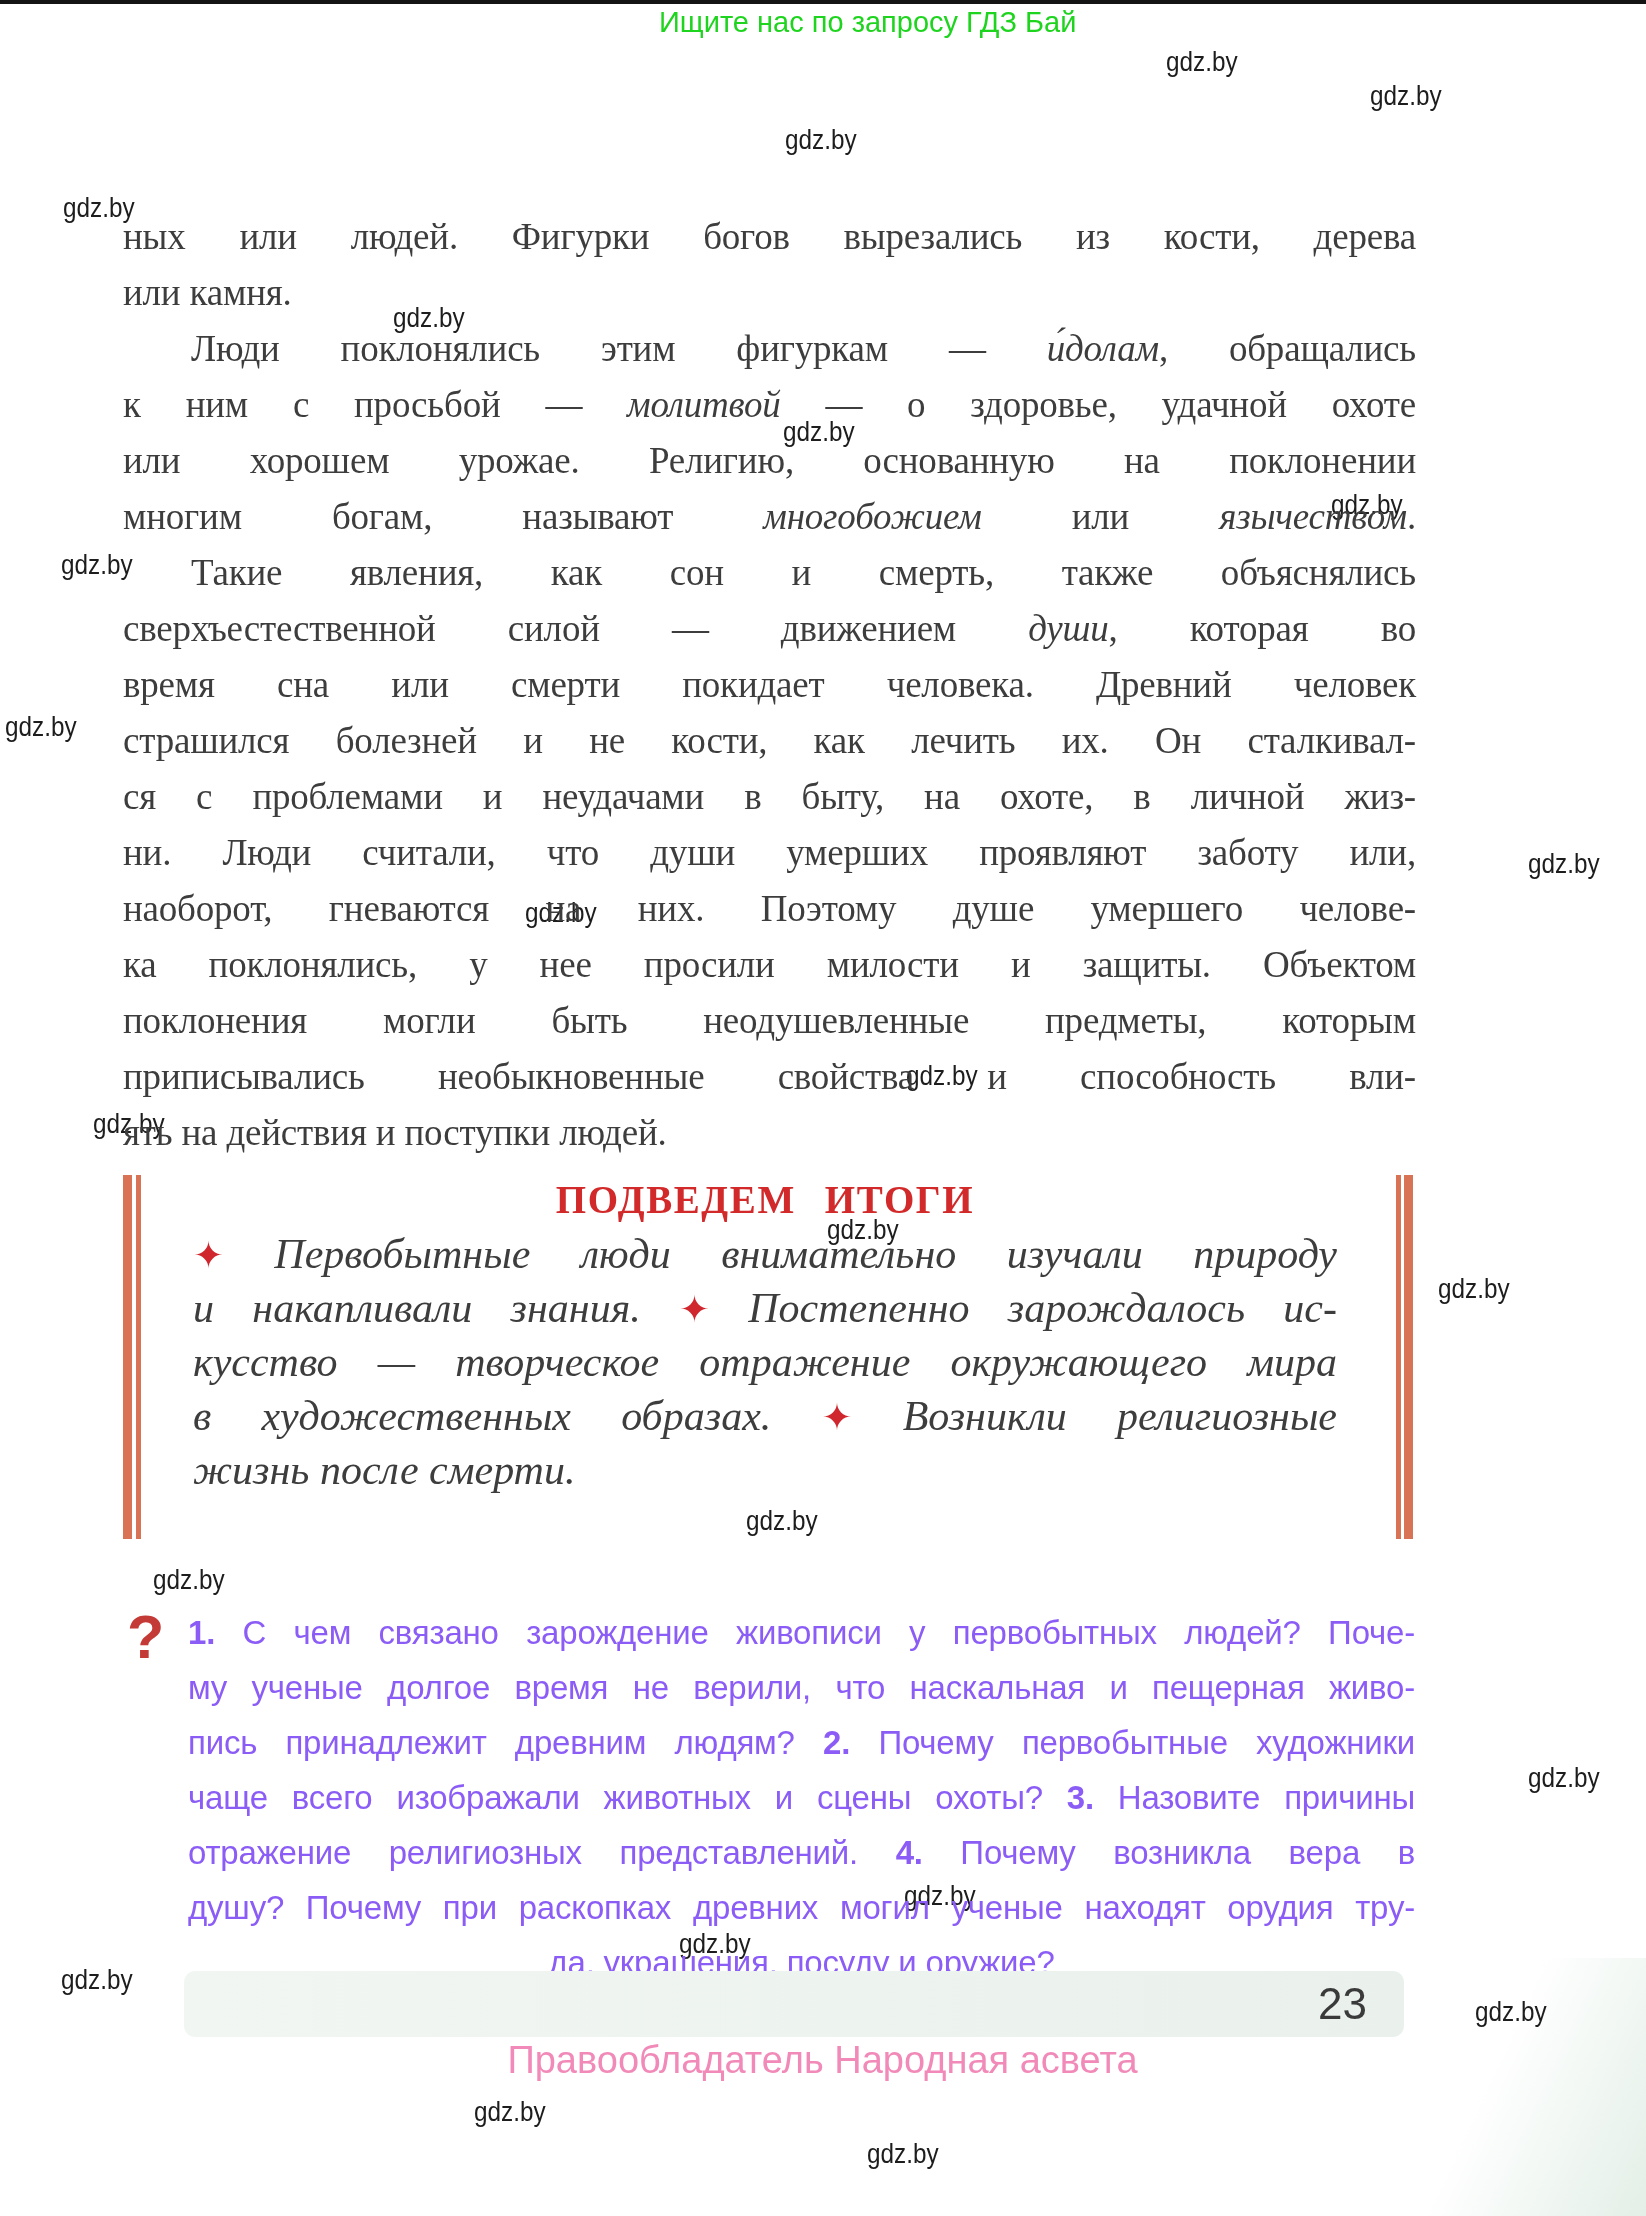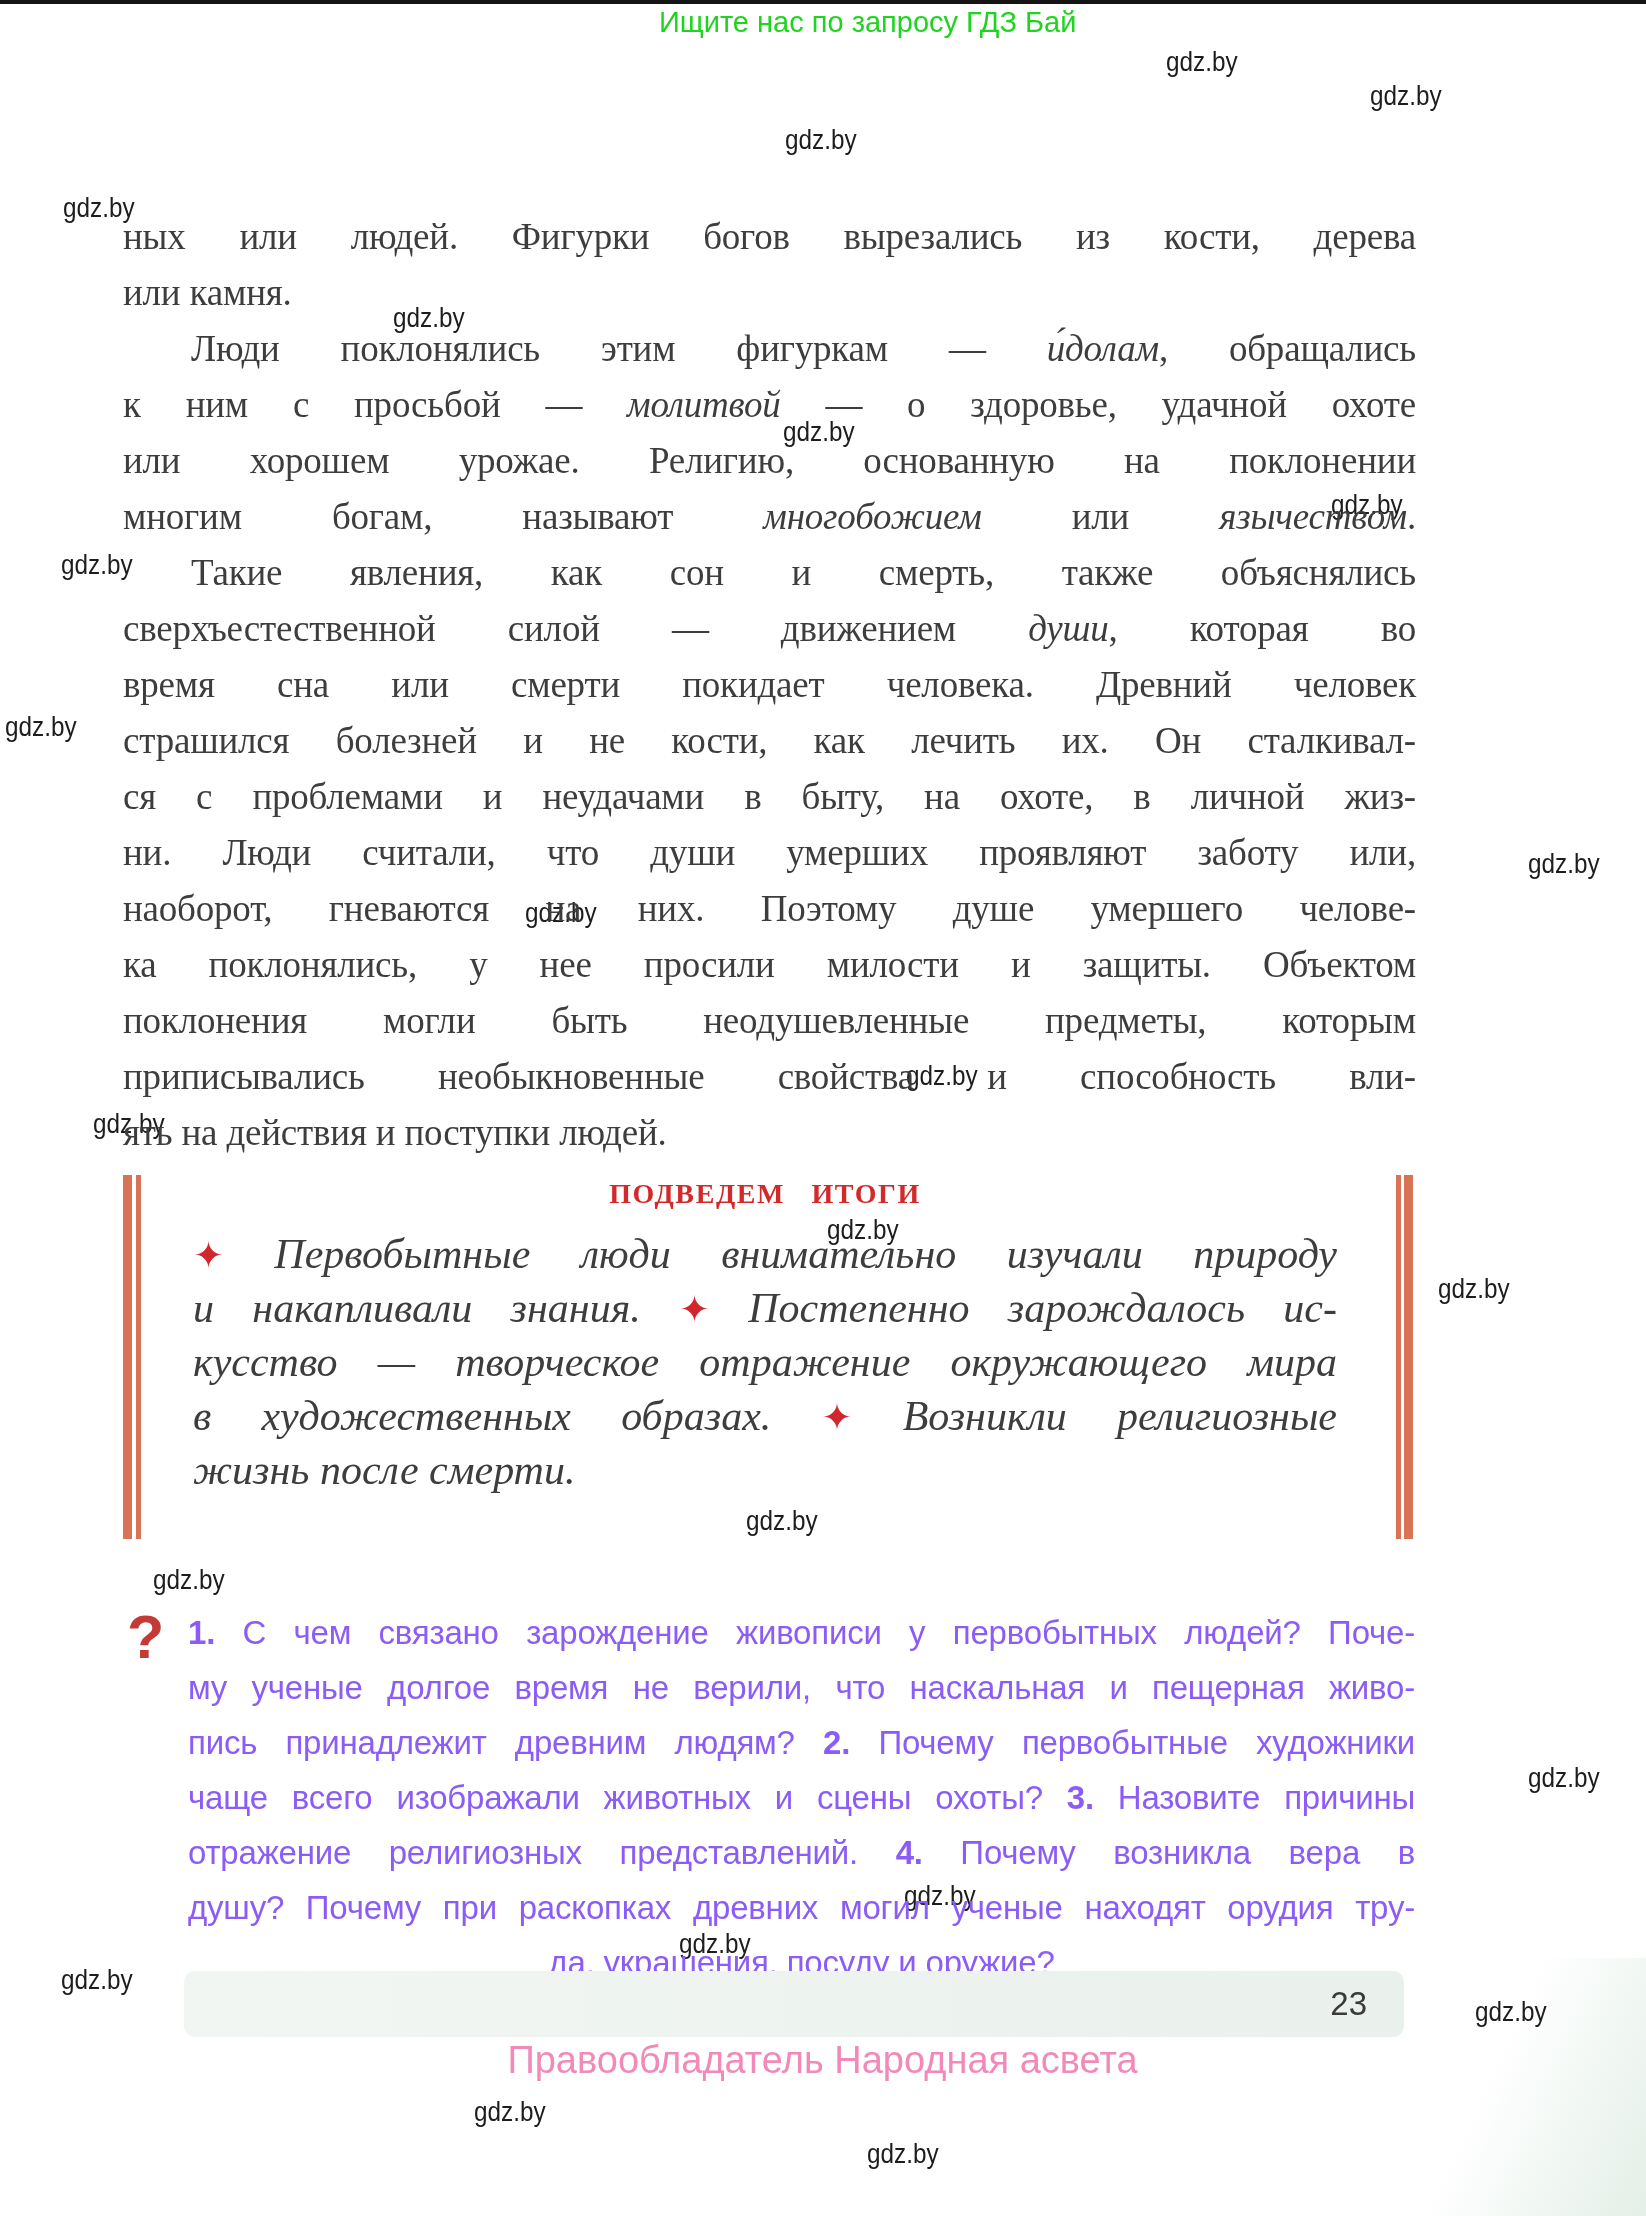--- a/index.html
+++ b/index.html
@@ -19,33 +19,33 @@
   .ind{padding-left:68px;}
   .it{font-style:italic;}
   .bd{font-weight:700;}
   .dia{color:#d0272e;font-style:normal;font-family:"DejaVu Sans",sans-serif;font-size:0.88em;}
   .bar{position:absolute;background:#d97356;}
   .bar-l-outer{left:123px;top:1175px;width:8.9px;height:364px;}
   .bar-l-inner{left:136px;top:1175px;width:4.8px;height:364px;}
   .bar-r-inner{left:1396px;top:1175px;width:4.8px;height:364px;}
   .bar-r-outer{left:1404px;top:1175px;width:8.9px;height:364px;}
   .summary-title{position:absolute;left:193px;top:1180px;width:1144px;text-align:center;
-        color:#d22a2a;font-weight:700;font-size:28px;letter-spacing:1.6px;word-spacing:17.7px;line-height:1;}
+        color:#d22a2a;font-weight:700;font-size:39px;letter-spacing:1.6px;word-spacing:17.7px;line-height:1;}
   .summary-text{position:absolute;left:193px;top:1227px;width:1144px;color:#3d3d3d;
         font-size:42px;font-style:italic;}
   .summary-text .tline{height:54px;line-height:54px;}
   .qmark{position:absolute;left:127px;top:1607px;font-family:"Liberation Sans",sans-serif;
         font-weight:700;font-size:61px;line-height:1;color:#c43a36;}
   .questions{position:absolute;left:188px;top:1605px;width:1227px;
         font-family:"Liberation Sans",sans-serif;font-size:33px;color:#8b5cf6;letter-spacing:-0.2px;}
   .questions .tline{height:55px;line-height:55px;text-align:center;}
   .band{position:absolute;left:184px;top:1971px;width:1220px;height:66px;border-radius:11.3px;
         background:linear-gradient(90deg,#f2f6f3 0%,#edf3ef 55%,#eaf1ed 100%);}
   .pagenum{position:absolute;right:37px;top:0;height:84px;line-height:66px;
-        font-family:"Liberation Sans",sans-serif;font-size:33px;color:#3a3a3a;}
+        font-family:"Liberation Sans",sans-serif;font-size:44px;color:#3a3a3a;}
   .copyright{position:absolute;left:484px;top:2039px;width:677px;text-align:center;
         font-family:"Liberation Sans",sans-serif;font-size:38px;color:#f18ab8;}
   .links{position:absolute;left:0;top:2176px;width:100%;text-align:center;
         font-family:"Liberation Sans",sans-serif;font-size:31px;color:#2347d7;word-spacing:8px;}
 </style>
 </head>
 <body>
 
 <div class="page">
   <div class="top-edge"></div>

